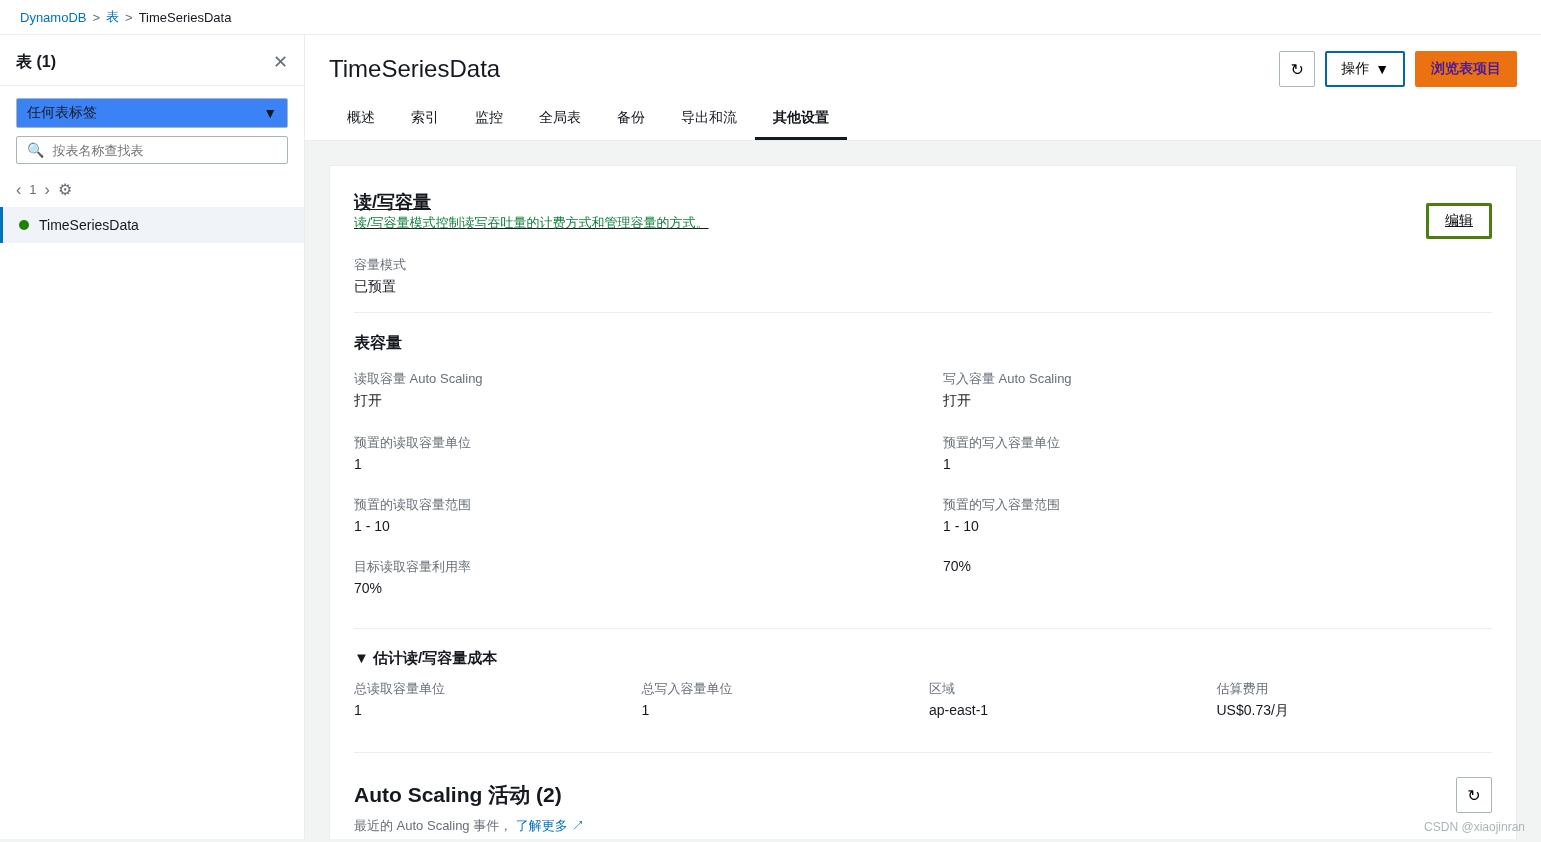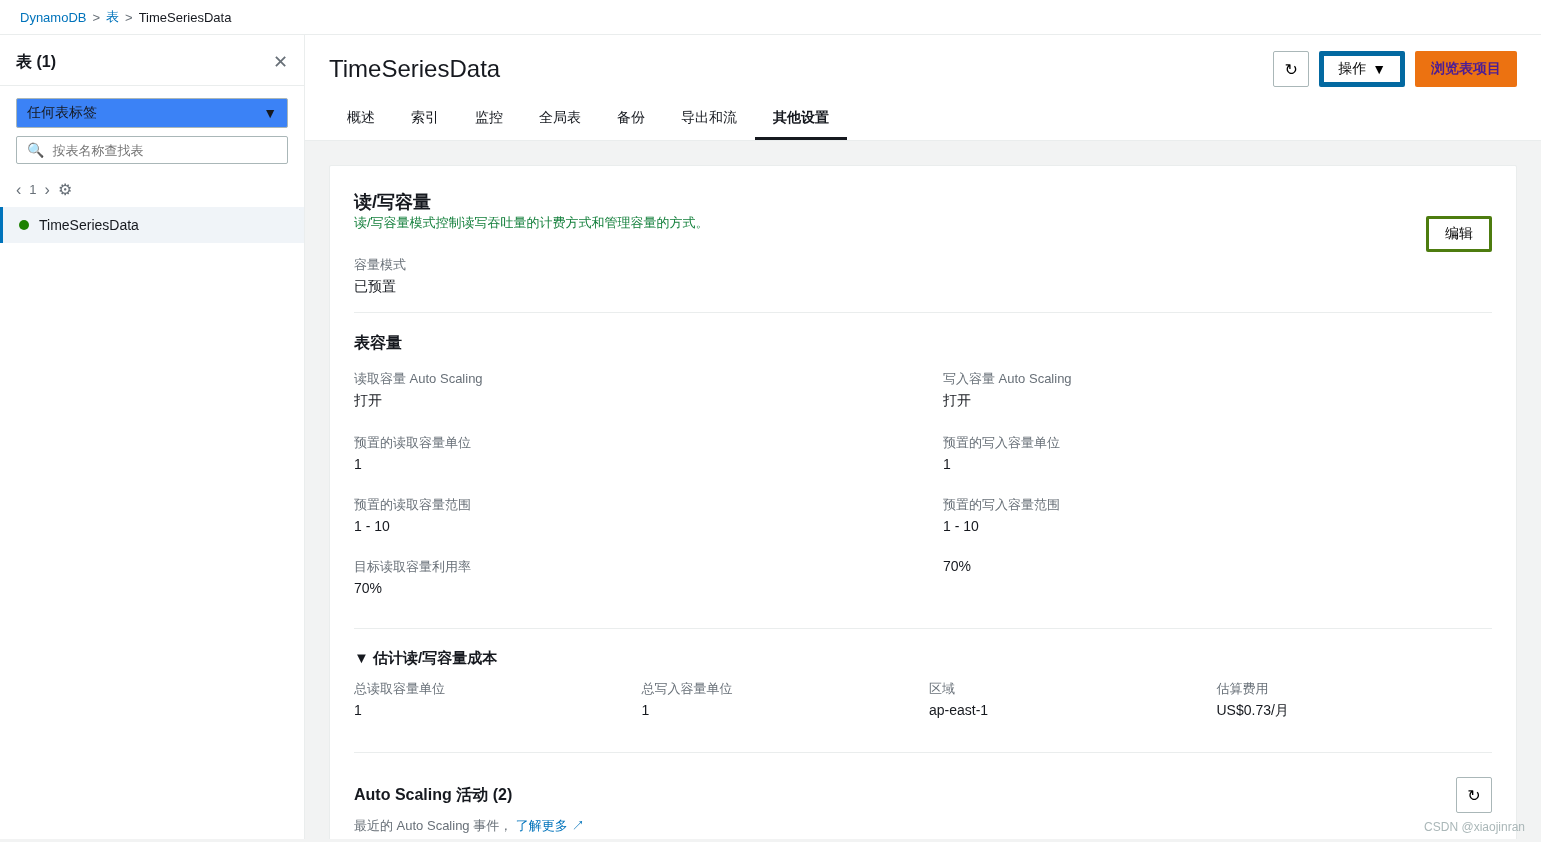--- a/index.html
+++ b/index.html
@@ -118,21 +118,21 @@
       width: 36px; height: 36px;
       border: 1px solid #aab7b8;
       border-radius: 2px;
       background: #fff;
       cursor: pointer;
       display: flex; align-items: center; justify-content: center;
       font-size: 16px;
     }
     .btn-actions {
       height: 36px;
-      border: 5px solid #0369a1;
+      border: 2px solid #0369a1;
       border-radius: 2px;
       background: #fff;
       cursor: pointer;
       padding: 0 14px;
       font-size: 14px;
       display: flex; align-items: center; gap: 6px;
     }
     .btn-browse {
       height: 36px;
       border: none;
@@ -167,22 +167,23 @@
     .content { padding: 24px; }
     .card {
       background: #fff;
       border: 1px solid #eaeded;
       border-radius: 2px;
       padding: 24px;
     }
     .card-header {
       display: flex;
       justify-content: space-between;
-      align-items: flex-end;
+      align-items: center;
       margin-bottom: 4px;
+      text-decoration: underline;
     }
     .card-title { font-size: 18px; font-weight: 700; }
     .card-desc { font-size: 13px; color: #15803d; margin-bottom: 20px; }
 
     .btn-edit {
       border: 3px solid #4d7c0f;
       border-radius: 2px;
       background: #fff;
       cursor: pointer;
       padding: 6px 16px;
@@ -209,21 +210,21 @@
       display: grid;
       grid-template-columns: 1fr 1fr 1fr 1fr;
       gap: 12px;
     }
 
     .autoscaling-section { margin-top: 24px; }
     .autoscaling-header {
       display: flex; align-items: center; justify-content: space-between;
       margin-bottom: 4px;
     }
-    .autoscaling-title { font-size: 16px; font-weight: 700; }
+    .autoscaling-title { font-size: 21px; font-weight: 700; }
     .autoscaling-desc { font-size: 13px; color: #687078; }
     .autoscaling-desc a { color: #0073bb; text-decoration: none; }
 
     .watermark {
       position: fixed;
       bottom: 8px;
       right: 16px;
       font-size: 12px;
       color: #aab7b8;
     }

